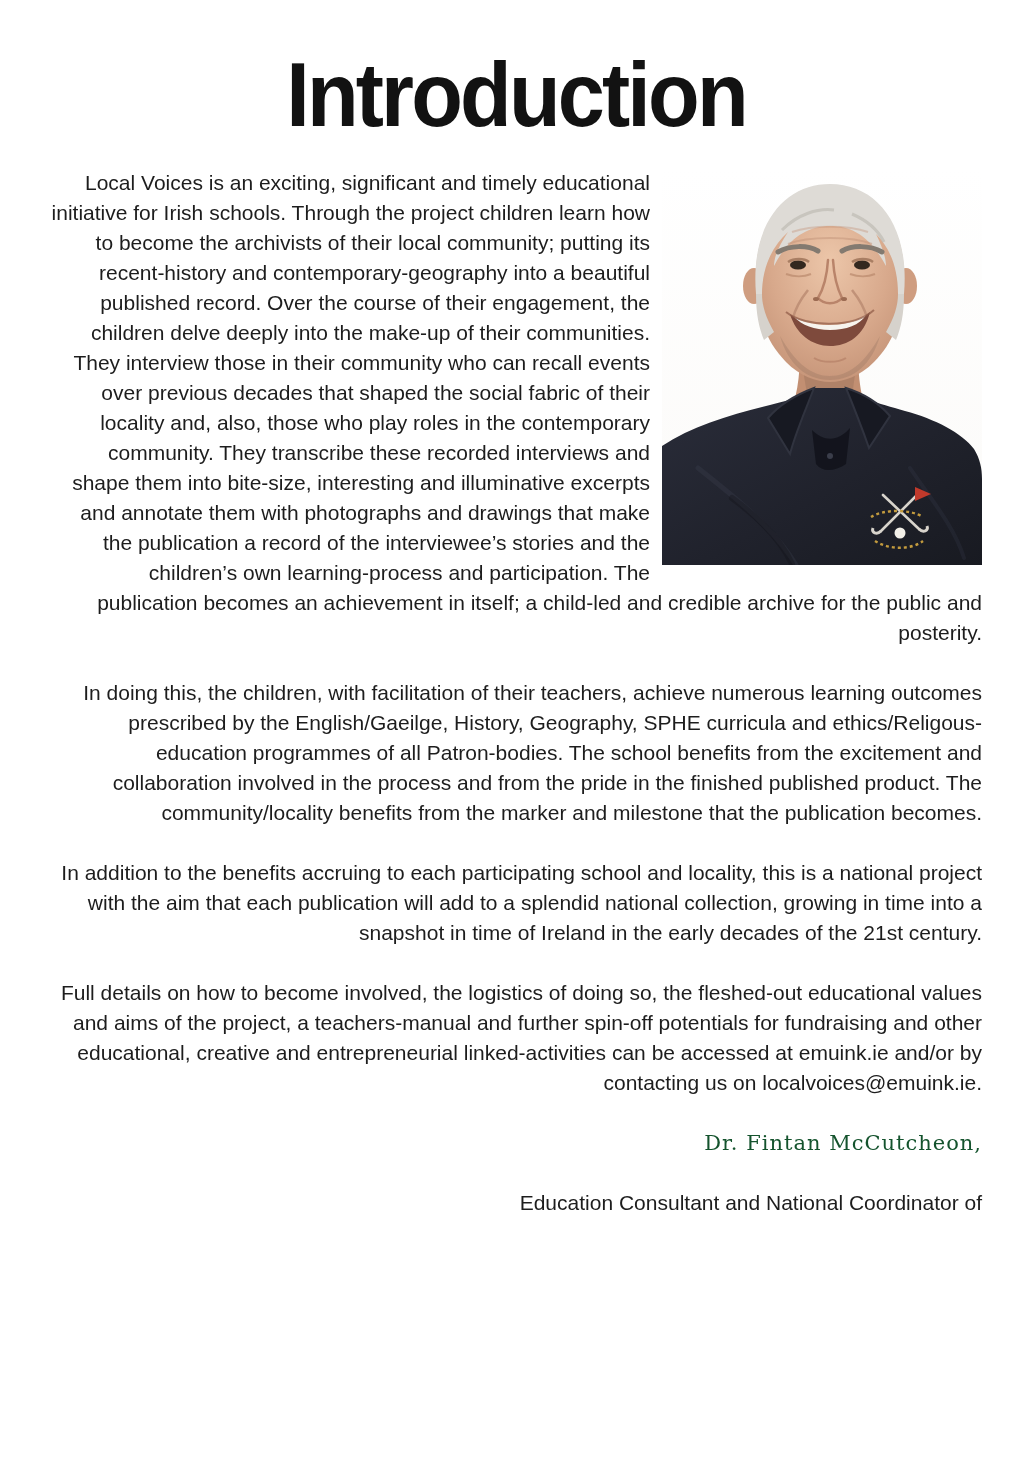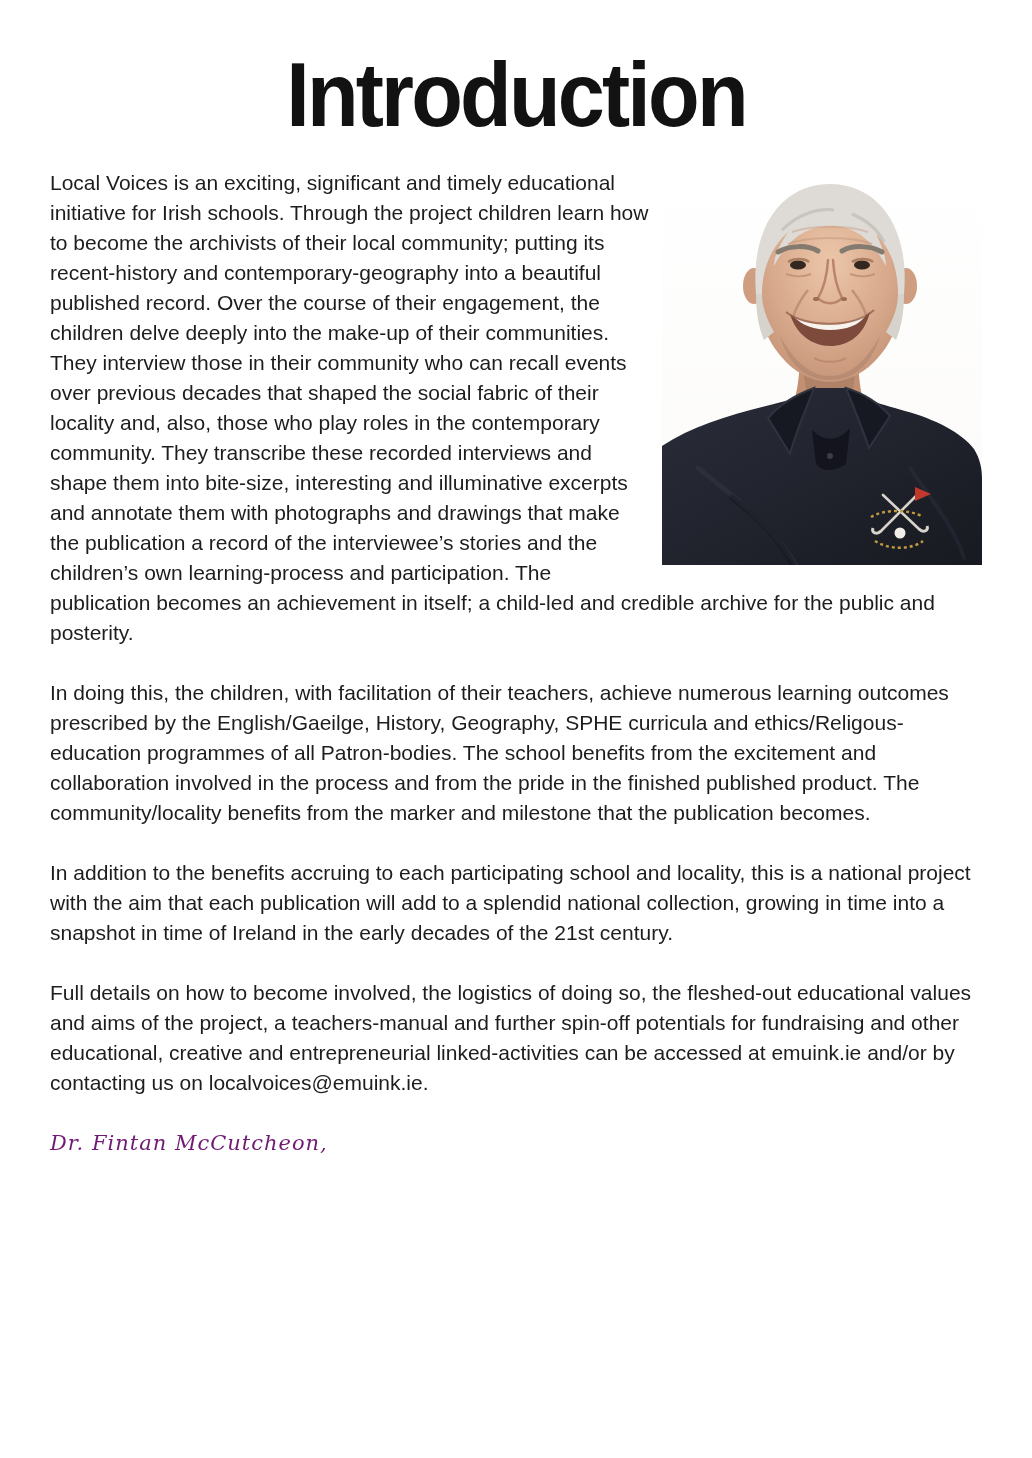--- a/index.html
+++ b/index.html
@@ -33,31 +33,30 @@
     height: 397px;
     margin: 0 0 8px 12px;
     background: #ffffff;
   }
   .photo svg { display: block; width: 320px; height: 397px; }
 
   .content p {
     margin: 0 0 30px 0;
     font-size: 21px;
     line-height: 30px;
-    text-align: left;
+    text-align: right;
   }
 
   .signature { margin-top: 0; }
   .signature-name {
     font-family: "DejaVu Serif", serif;
-    font-style: italic;
     font-size: 33px;
     line-height: 44px;
     letter-spacing: 1px;
-    color: #701a75;
+    color: #14532d;
     margin: 0 0 4px 0;
   }
   .signature-role, .signature-org {
     font-size: 21px;
     line-height: 30px;
     margin: 0;
   }
 </style>
 </head>
 <body>
@@ -156,16 +155,17 @@
       </svg>
     </div>
 
     <p>Local Voices is an exciting, significant and timely educational initiative for Irish schools. Through the project children learn how to become the archivists of their local community; putting its recent-history and contemporary-geography into a beautiful published record.  Over the course of their engagement, the children delve deeply into the make-up of their communities. They interview those in their community who can recall events over previous decades that shaped the social fabric of their locality and, also,  those who play roles in the contemporary community. They transcribe these recorded interviews and shape them into bite-size,  interesting and illuminative excerpts and annotate them with photographs and drawings  that make the publication a record of the interviewee’s  stories and the children’s own learning-process and participation. The publication becomes an achievement in itself; a child-led and credible archive for the public and posterity.</p>
     <p>In doing this, the children, with facilitation of their teachers, achieve numerous learning outcomes prescribed by the English/Gaeilge, History, Geography, SPHE curricula and ethics/Religous-education programmes of all Patron-bodies. The school benefits from the excitement and collaboration involved in the process and from the pride in the finished published product. The community/locality benefits from the marker and milestone that the publication becomes.</p>
     <p>In addition to the benefits accruing to each participating school and locality, this is a national project with the aim that each publication will add to a splendid national collection, growing in time into a snapshot in time of Ireland in the early decades of the 21st century.</p>
     <p>Full details on how to become involved, the logistics of doing so, the fleshed-out educational values and aims of the project, a teachers-manual and further spin-off potentials for fundraising and other educational, creative and entrepreneurial linked-activities can be accessed at emuink.ie and/or by contacting us on localvoices@emuink.ie.</p>
 
     <div class="signature">
       <p class="signature-name">Dr. Fintan McCutcheon,</p>
+      <p class="signature-role">Education Consultant and National Coordinator of</p>
     </div>
 
   </div>
 </div>
 
 </body></html>

